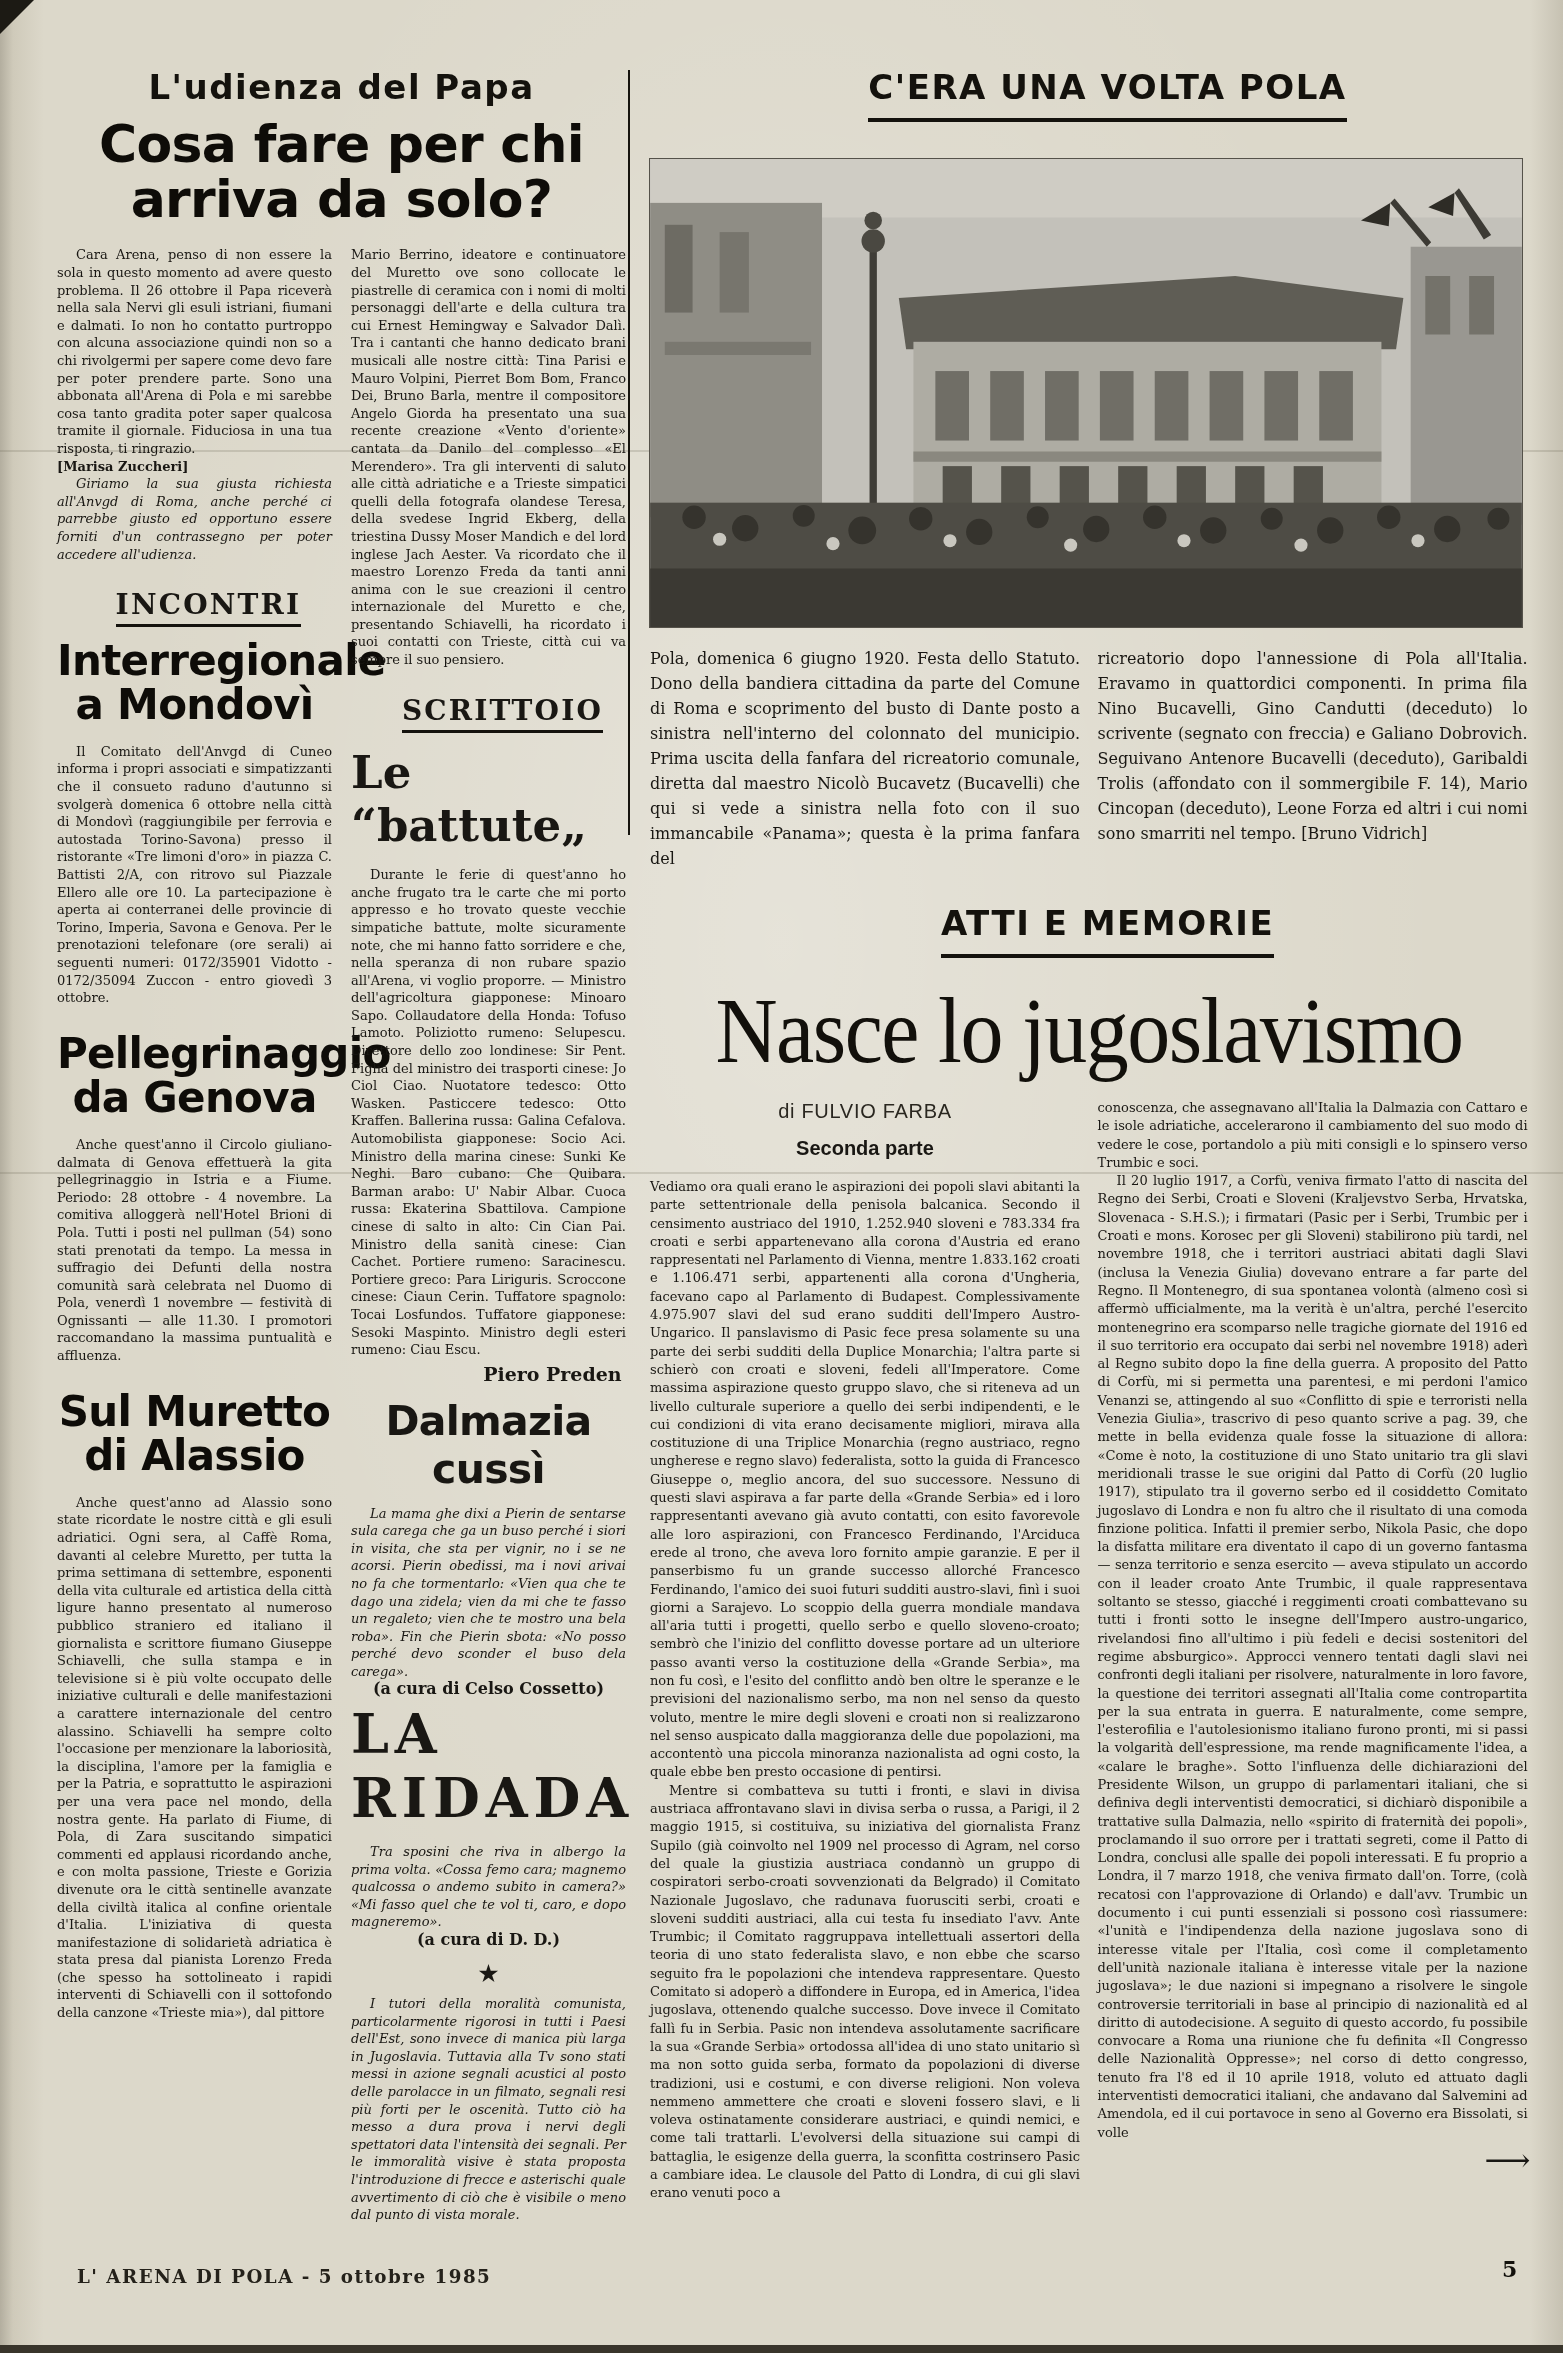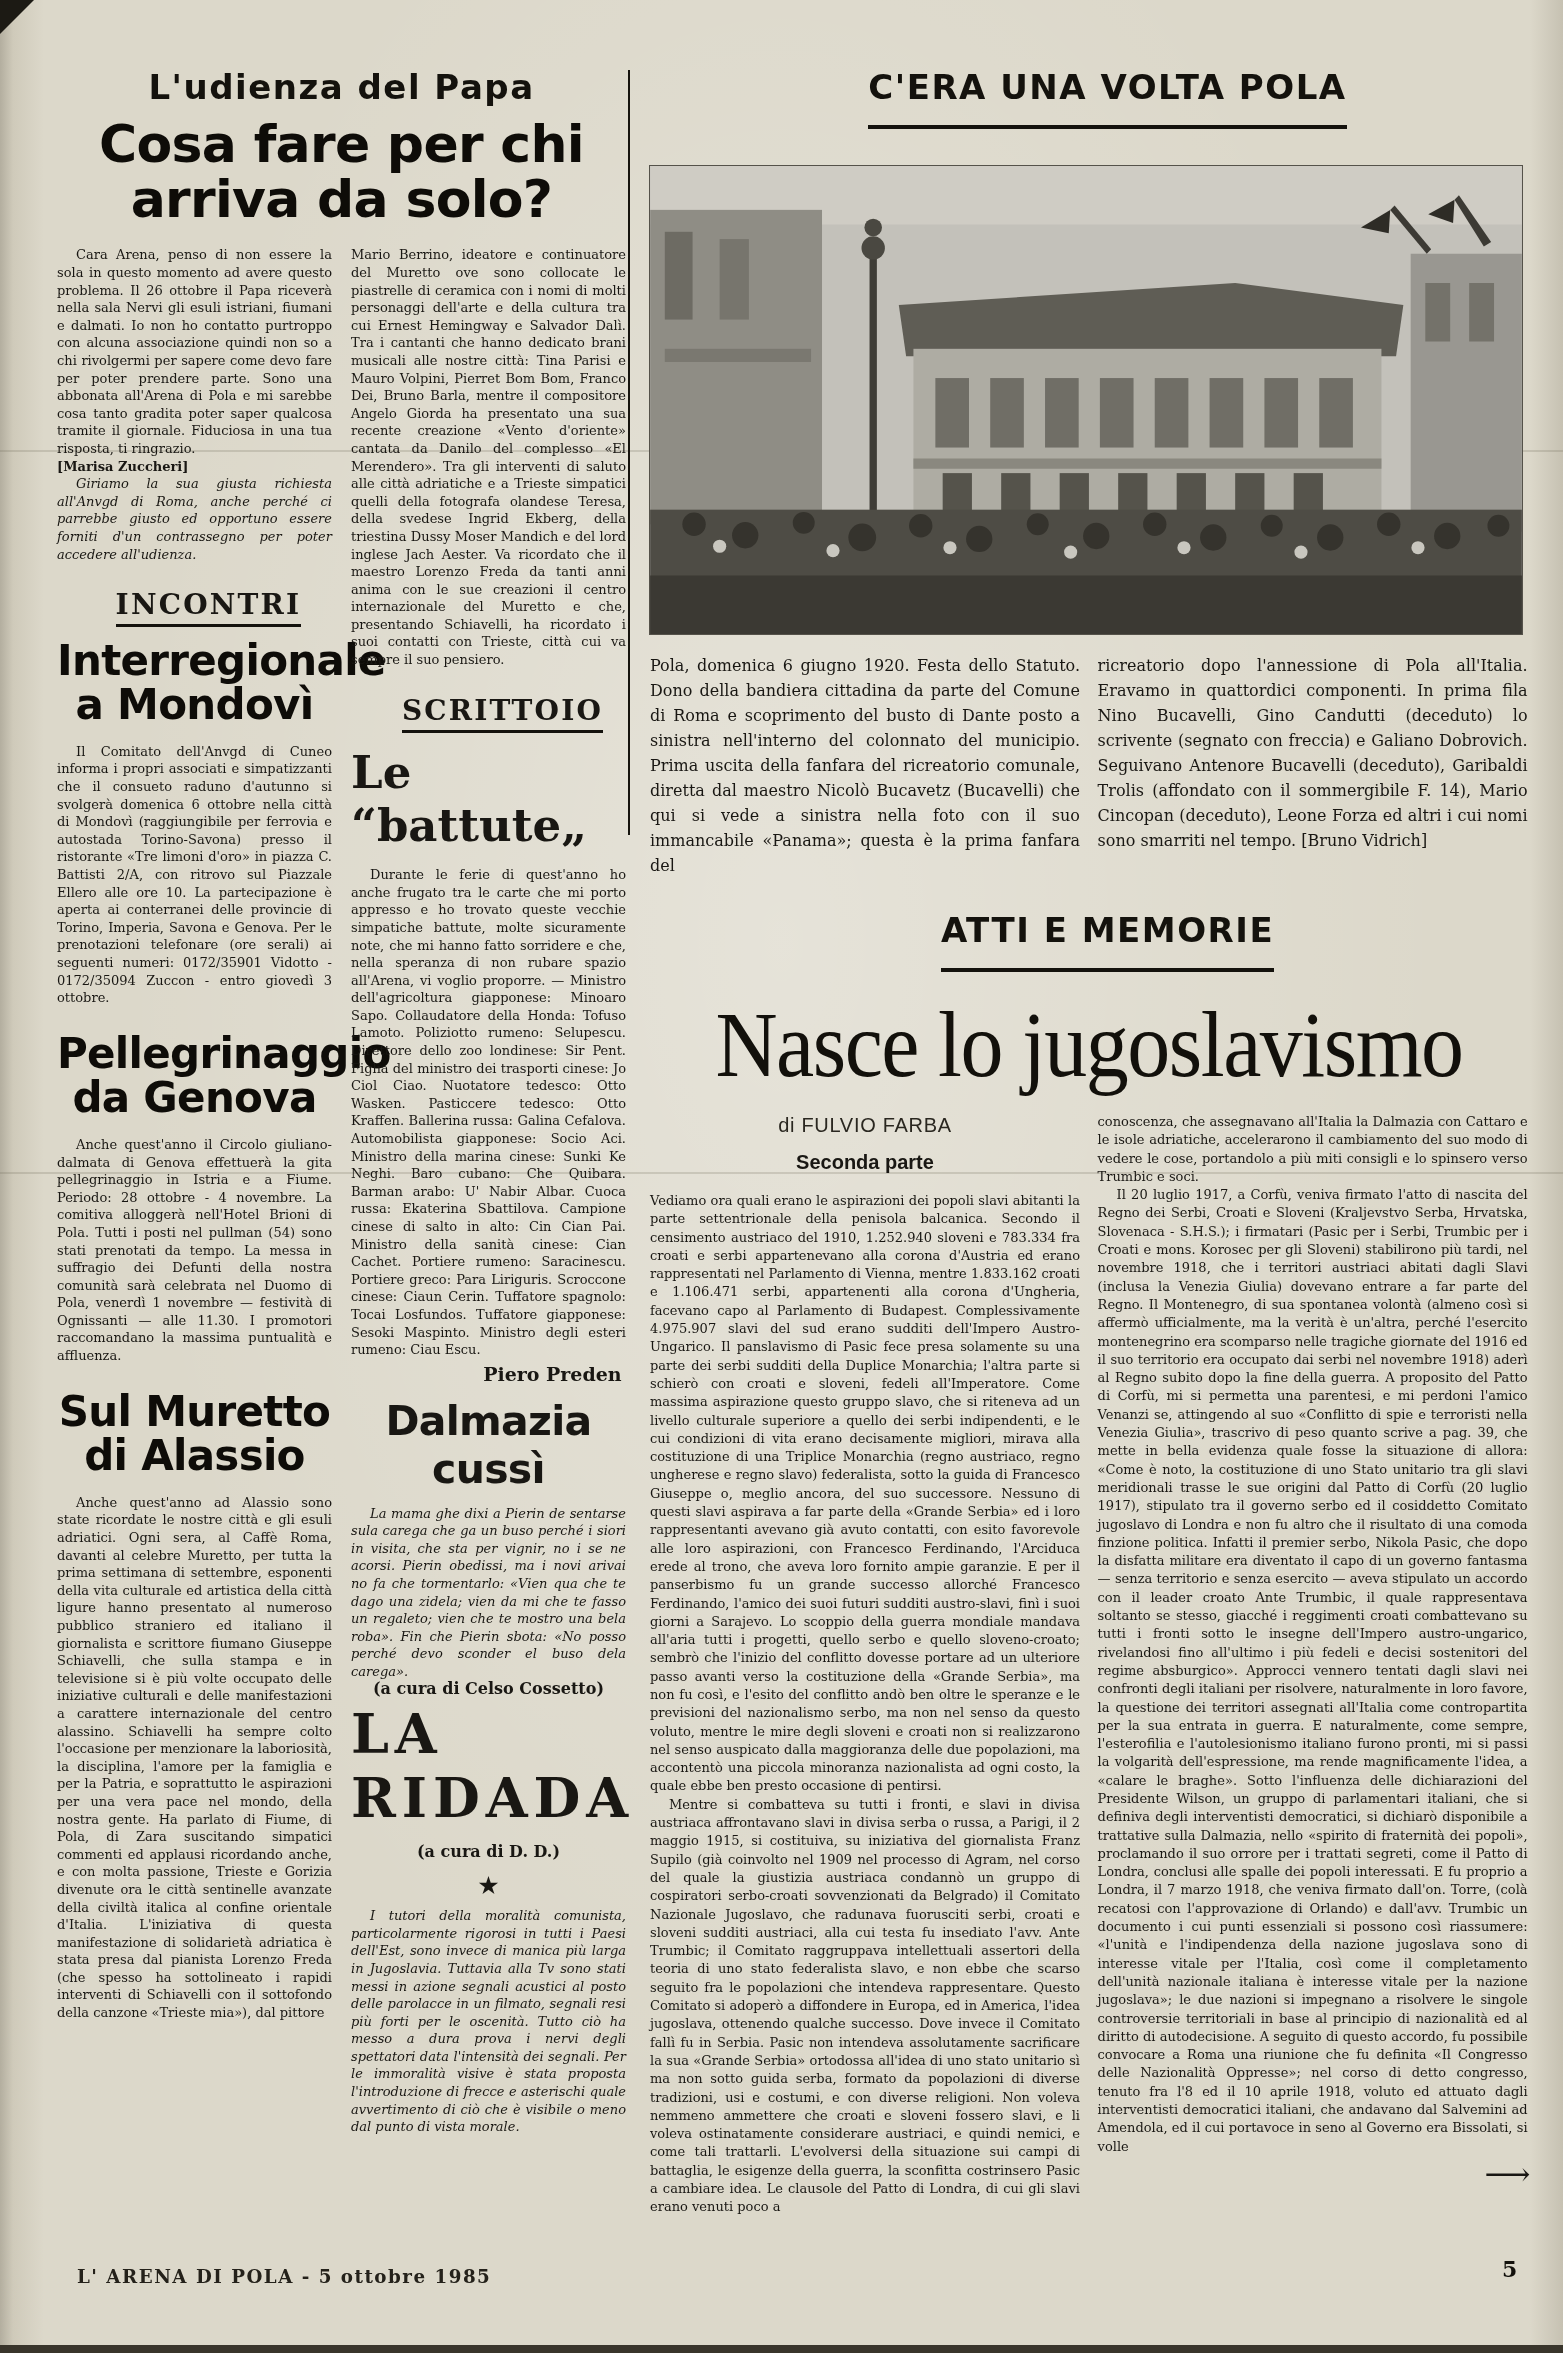--- a/index.html
+++ b/index.html
@@ -13,21 +13,21 @@
   .corner-tl{position:absolute;left:0;top:0;width:0;height:0;border-top:34px solid #1c1a14;border-right:34px solid transparent;}
   .crease{position:absolute;left:0;right:0;height:2.2px;background:rgba(110,104,88,.22);}
   .rule-vert{position:absolute;left:628px;top:70px;width:2.2px;height:765px;background:#16140e;}
   .content{position:absolute;left:57px;top:67px;width:1468px;}
   .top-row{display:flex;gap:24px;}
   .left-region{width:569px;flex:none;}
   .right-region{width:878px;flex:none;}
 
   
   .kicker-sans{font-family:"DejaVu Sans",sans-serif;font-weight:bold;font-size:34px;letter-spacing:1.5px;text-align:center;color:#14120d;}
-  .kicker-underline{display:inline-block;border-bottom:4.4px solid #14120d;padding-bottom:18px;margin-left:37px;}
+  .kicker-underline{display:inline-block;border-bottom:4.4px solid #14120d;padding-bottom:11px;margin-left:37px;}
   .headline-main{font-family:"DejaVu Sans",sans-serif;font-weight:bold;font-size:52px;line-height:1.06;text-align:center;
                  letter-spacing:-0.7px;margin:10.2px 0 19px 0;color:#0e0c08;}
   .kicker-serif{font-family:"DejaVu Serif",serif;font-weight:bold;font-size:28px;letter-spacing:2.2px;text-align:center;margin-top:25px;}
   .kicker-serif span{display:inline-block;border-bottom:3.7px solid #14120d;padding-bottom:2.9px;margin-left:28px;}
   .headline-sec{font-family:"DejaVu Sans",sans-serif;font-weight:bold;font-size:42px;line-height:1.05;text-align:center;
                 letter-spacing:-0.7px;margin:11.7px 0 16px 0;color:#0e0c08;}
   .headline-battute{font-family:"DejaVu Serif",serif;font-weight:bold;font-size:45px;text-align:left;margin:13px 0 14.6px 0;}
   .headline-ridada{font-family:"DejaVu Serif",serif;font-weight:bold;font-size:54px;letter-spacing:5.9px;text-align:left;margin:4px 0 13px 0;}
   .headline-ridevimo{font-family:"DejaVu Sans",sans-serif;font-weight:bold;font-size:41px;text-align:center;letter-spacing:-0.7px;margin:11.7px 0 11.7px 0;}
 
@@ -123,20 +123,23 @@
 
             <div class="headline-ridevimo">Dalmazia cussì</div>
             <div class="body-sm italic">
               <p>La mama ghe dixi a Pierin de sentarse sula carega che ga un buso perché i siori in visita, che sta per vignir, no i se ne acorsi. Pierin obedissi, ma i novi arivai no fa che tormentarlo: «Vien qua che te dago una zidela; vien da mi che te fasso un regaleto; vien che te mostro una bela roba». Fin che Pierin sbota: «No posso perché devo sconder el buso dela carega».</p>
             </div>
             <div class="body-sm">
                 <p class="credit-center">(a cura di Celso Cossetto)</p>
               </div>
 
             <div class="headline-ridada">LA RIDADA</div>
+            <div class="body-sm italic">
+              <p>Tra sposini che riva in albergo la prima volta. «Cossa femo cara; magnemo qualcossa o andemo subito in camera?» «Mi fasso quel che te vol ti, caro, e dopo magneremo».</p>
+            </div>
             <div class="body-sm">
                 <p class="credit-center">(a cura di D. D.)</p>
               </div>
             <div class="star">★</div>
             <div class="body-sm italic">
               <p>I tutori della moralità comunista, particolarmente rigorosi in tutti i Paesi dell'Est, sono invece di manica più larga in Jugoslavia. Tuttavia alla Tv sono stati messi in azione segnali acustici al posto delle parolacce in un filmato, segnali resi più forti per le oscenità. Tutto ciò ha messo a dura prova i nervi degli spettatori data l'intensità dei segnali. Per le immoralità visive è stata proposta l'introduzione di frecce e asterischi quale avvertimento di ciò che è visibile o meno dal punto di vista morale.</p>
             </div>
           </div>
         </div>
       </div>

